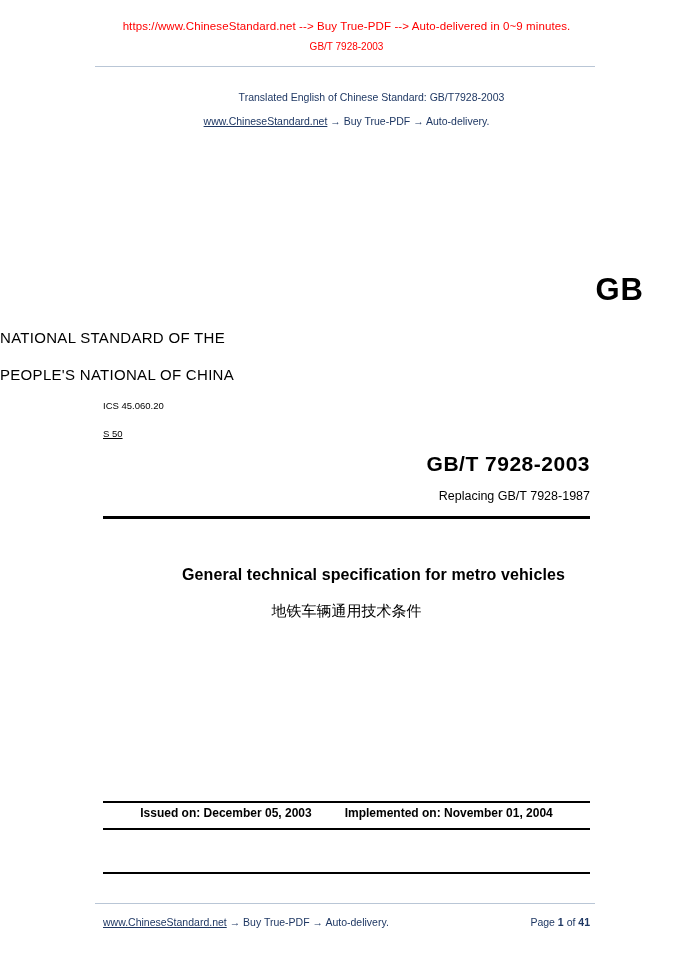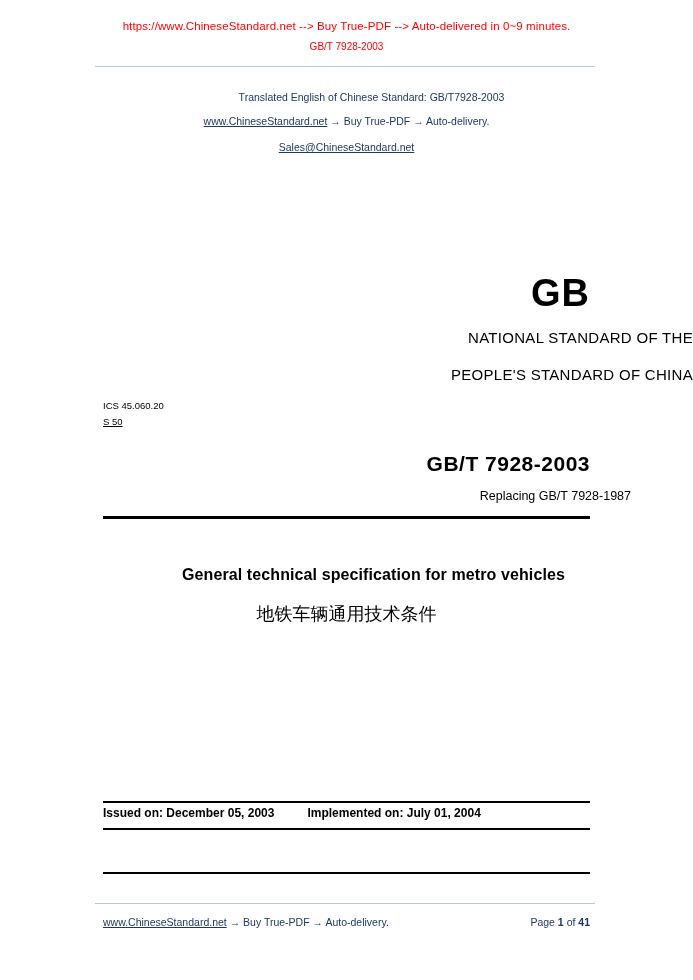--- a/index.html
+++ b/index.html
@@ -73,65 +73,65 @@
   }
   .arrow { font-size: 10.5px; }
 
   
   .gb-mark {
     position: absolute;
     top: 272px;
     left: 0;
     width: 693px;
     text-align: right;
-    padding-right: 103px;
+    padding-right: 49px;
     box-sizing: border-box;
-    font-size: 38px;
+    font-size: 31px;
     font-weight: bold;
     letter-spacing: 1px;
   }
 
   .nat-line {
     position: absolute;
     left: 0;
     width: 693px;
-    text-align: right;
+    text-align: left;
     font-size: 15px;
     letter-spacing: 0.3px;
   }
   .nat-line.n1 { top: 329px; }
   .nat-line.n2 { top: 366px; }
 
   .ics {
     position: absolute;
     left: 103px;
     font-size: 9.5px;
   }
   .ics.i1 { top: 400px; }
-  .ics.i2 { top: 416px; text-decoration: underline; }
+  .ics.i2 { top: 428px; text-decoration: underline; }
 
   .std-no {
     position: absolute;
     top: 452px;
     left: 0;
     width: 693px;
     text-align: right;
     padding-right: 103px;
     box-sizing: border-box;
     font-size: 21px;
     font-weight: bold;
     letter-spacing: 0.5px;
   }
   .replacing {
     position: absolute;
     top: 489px;
     left: 0;
     width: 693px;
     text-align: right;
-    padding-right: 62px;
+    padding-right: 103px;
     box-sizing: border-box;
     font-size: 12.5px;
   }
 
   .rule-thick {
     position: absolute;
     top: 516px;
     left: 103px;
     width: 487px;
     height: 3px;
@@ -148,40 +148,40 @@
     font-weight: bold;
     letter-spacing: 0.1px;
     margin-left: 27px;
   }
   .title-zh {
     position: absolute;
     top: 602px;
     left: 0;
     width: 693px;
     text-align: center;
-    font-size: 18px;
+    font-size: 15px;
     font-family: "DejaVu Sans", sans-serif;
   }
 
   
   .rule-mid {
     position: absolute;
     top: 801px;
     left: 103px;
     width: 487px;
     height: 2px;
     background: #000000;
   }
   .issue-row {
     position: absolute;
     top: 806px;
     left: 103px;
     width: 487px;
     display: flex;
-    justify-content: flex-start;
+    justify-content: center;
     font-size: 12px;
     font-weight: bold;
     gap: 33px;
   }
   .rule-mid2 {
     position: absolute;
     top: 828px;
     left: 103px;
     width: 487px;
     height: 2px;
@@ -245,44 +245,41 @@
   <div class="trans-line l1">Translated English of Chinese Standard: GB/T7928-2003</div>
 
   <div class="trans-line l2">
     <a class="lnk" href="#">www.ChineseStandard.net</a>
     <span class="arrow">→</span>
     <span>Buy True-PDF</span>
     <span class="arrow">→</span>
     <span>Auto-delivery.</span>
   </div>
 
-  <div class="trans-line l3">
-    <a class="lnk" href="#">Sales@ChineseStandard.net</a>
-  </div>
 
   <div class="gb-mark">GB</div>
 
   <div class="nat-line n1">NATIONAL STANDARD OF THE</div>
-  <div class="nat-line n2">PEOPLE'S STANDARD OF CHINA</div>
+  <div class="nat-line n2">PEOPLE'S NATIONAL OF CHINA</div>
 
   <div class="ics i1">ICS 45.060.20</div>
   <div class="ics i2">S 50</div>
 
   <div class="std-no">GB/T  7928-2003</div>
   <div class="replacing">Replacing  GB/T  7928-1987</div>
 
   <div class="rule-thick"></div>
 
   <div class="title-en">General technical specification for metro vehicles</div>
   <div class="title-zh">地铁车辆通用技术条件</div>
 
   <div class="rule-mid"></div>
   <div class="issue-row">
     <span>Issued on: December 05, 2003</span>
-    <span>Implemented on: July 01, 2004</span>
+    <span>Implemented on: November 01, 2004</span>
   </div>
   <div class="rule-mid2"></div>
   <div class="issued-by">
   </div>
   <div class="rule-mid3"></div>
 
   <div class="rule-bottom"></div>
 
   <div class="footer">
     <span>

